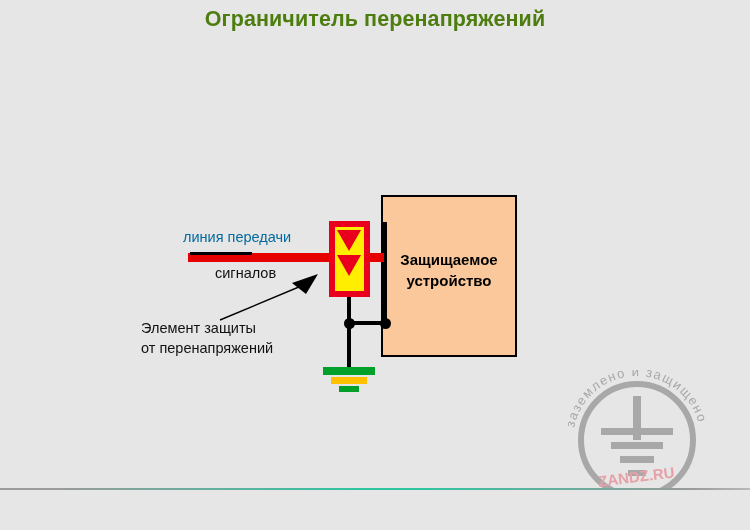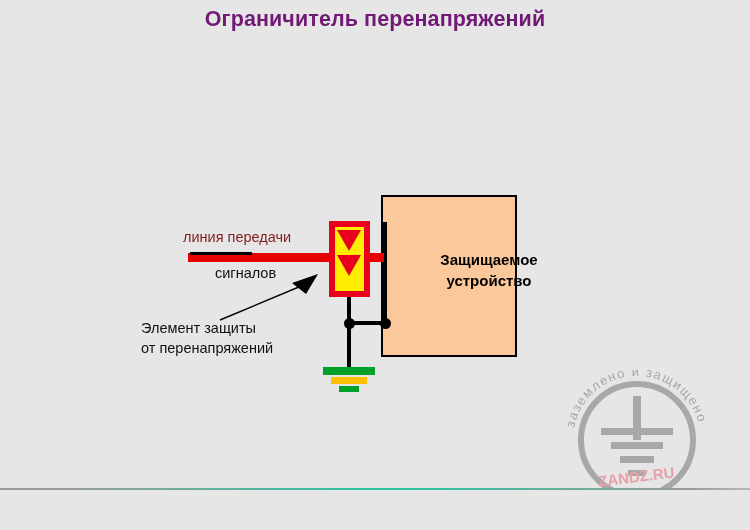--- a/index.html
+++ b/index.html
@@ -24,21 +24,21 @@
     background: #e6e6e6;
   }
 
   
   #title {
     position: absolute;
     left: 0;
     top: 6px;
     width: 750px;
     text-align: center;
-    color: #701a75;
+    color: #4d7c0f;
     font-weight: bold;
     font-size: 21.5px;
     line-height: 27px;
     letter-spacing: 0.1px;
   }
   #title .ln { display: block; }
 
   
   #diagram {
     position: absolute;
@@ -61,21 +61,20 @@
   #device-label {
     position: absolute;
     left: 381px;
     top: 249px;
     width: 136px;
     text-align: center;
     font-size: 15px;
     font-weight: bold;
     color: #000;
     line-height: 21px;
-    margin-left: 40px;
   }
   #device-label .ln { display: block; }
 
   
   #line-red {
     position: absolute;
     left: 188px;
     top: 253px;
     width: 196px;
     height: 9px;
@@ -161,21 +160,21 @@
   #gnd-bar-1 { left: 323px; top: 367px; width: 52px; height: 8px; background: #00a02b; }
   #gnd-bar-2 { left: 331px; top: 377px; width: 36px; height: 7px; background: #ffc000; }
   #gnd-bar-3 { left: 339px; top: 386px; width: 20px; height: 6px; background: #00a02b; }
 
   
   #label-line-top {
     position: absolute;
     left: 183px;
     top: 229px;
     font-size: 14.5px;
-    color: #7f1d1d;
+    color: #0369a1;
     white-space: nowrap;
   }
   #label-line-bottom {
     position: absolute;
     left: 203px;
     top: 265px;
     font-size: 14.5px;
     color: #111;
     white-space: nowrap;
     margin-left: 12px;

